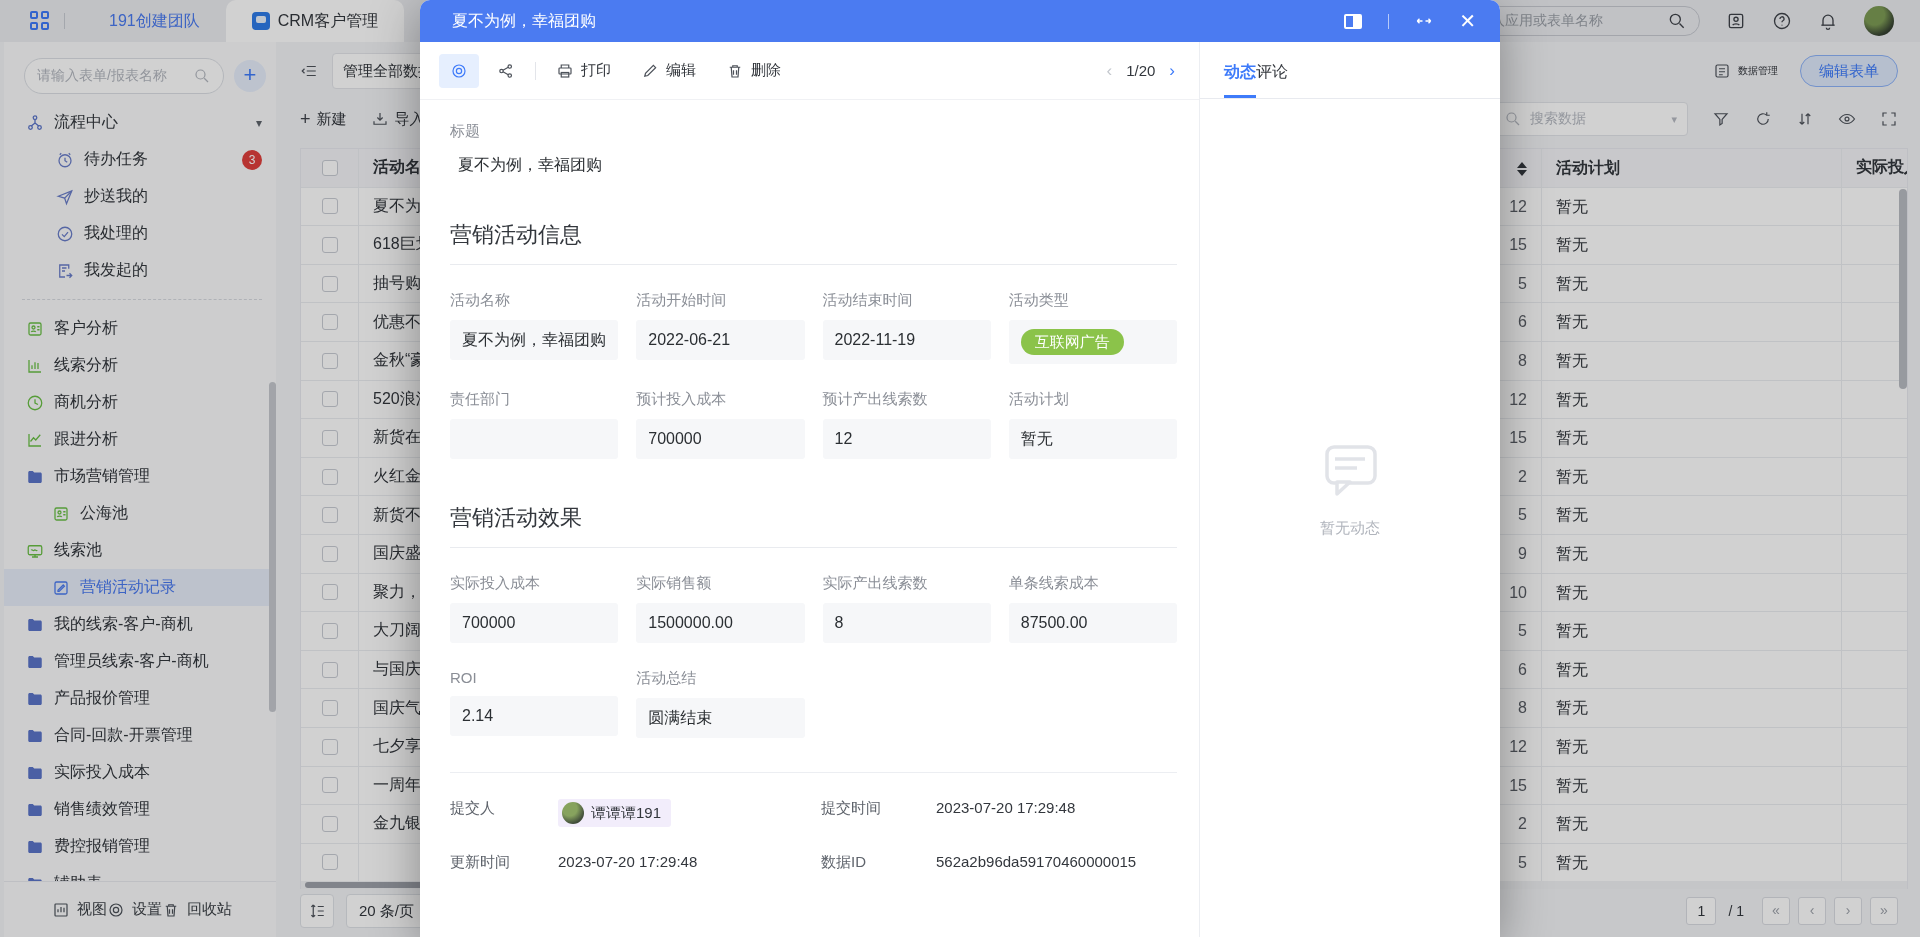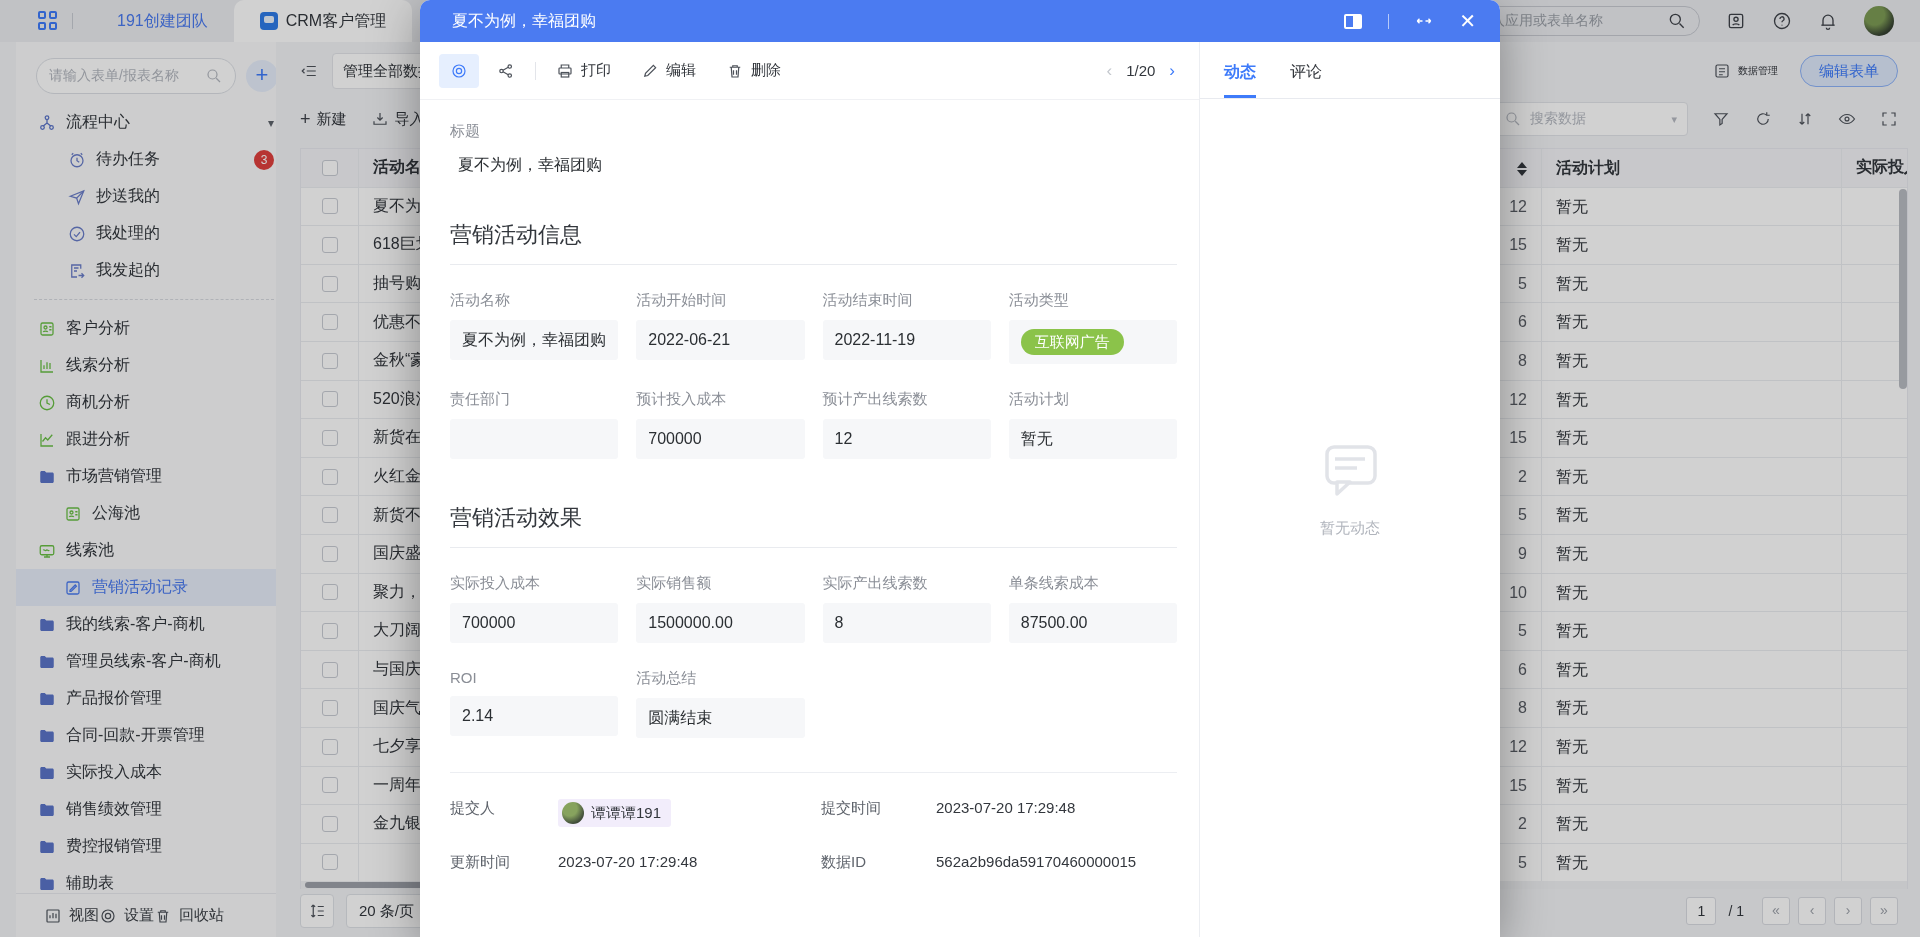--- a/index.html
+++ b/index.html
@@ -1,50 +1,50 @@
 <!DOCTYPE html>
 <html><head>
 <meta charset="utf-8">
 <style>
   * { margin:0; padding:0; box-sizing:border-box; }
   html,body { width:1920px; height:937px; }
   body { font-family:"Liberation Sans","DejaVu Sans",sans-serif; font-size:16px; color:#33373d; }
   .screen { position:relative; width:1920px; height:937px; overflow:hidden; background:#f3f4f7; }
 
   
-  .topbar { position:absolute; left:0; top:0; right:0; height:42px; background:#ecedf1; display:flex; align-items:center;padding-left:8px; }
+  .topbar { position:absolute; left:0; top:0; right:0; height:42px; background:#ecedf1; display:flex; align-items:center; }
   .apps-grid { width:20px; height:20px; margin-left:30px; display:grid; grid-template-columns:8px 8px; grid-template-rows:8px 8px; gap:3px; }
   .apps-grid span { border:2px solid #3e7bfa; border-radius:2px; }
   .tb-divider { width:1px; height:16px; background:#c9ccd3; margin:0 18px 0 14px; }
   .tab { display:flex; align-items:center; gap:8px; height:42px; padding:0 26px; font-size:16px; color:#33373d; }
   .tab.first { color:#4a7af0; }
   .tab.active { background:#ffffff; border-radius:10px 10px 0 0; }
   .applogo { width:18px; height:18px; border-radius:4px; position:relative; }
   .applogo.blue { background:#2f7ce8; }
   .applogo.orange { background:#d8662a; }
   .applogo::after { content:""; position:absolute; left:4px; top:4px; right:4px; bottom:7px; border-radius:2px; background:rgba(255,255,255,.9); }
   .tb-right { margin-left:auto; display:flex; align-items:center; gap:26px; padding-right:26px; }
   .tb-search { display:flex; align-items:center; justify-content:space-between; width:250px; height:30px; border:1px solid #c7cad1; border-radius:16px; padding:0 12px; color:#9ba0a8; font-size:14px; background:transparent; }
   .tb-ic { width:20px; height:20px; stroke:#3f434a; fill:none; stroke-width:1.6; }
   .avatar { width:30px; height:30px; border-radius:50%; background:radial-gradient(circle at 35% 30%, #7d9b55 0 35%, #3a4634 70%, #20261e); }
 
   
-  .sidebar { position:absolute; left:16px; top:42px; bottom:0; width:276px; background:#fafbfc; }
+  .sidebar { position:absolute; left:4px; top:42px; bottom:0; width:276px; background:#fafbfc; }
   .sb-search-row { display:flex; align-items:center; gap:10px; padding:16px 14px 10px 20px; }
   .sb-search { flex:1; display:flex; align-items:center; justify-content:space-between; height:36px; border:1px solid #dcdfe5; border-radius:18px; padding:0 12px; color:#b3b7bf; font-size:14px; background:#fff; }
   .sb-add { width:32px; height:32px; border-radius:50%; background:#e7eefc; color:#3e7bfa; font-size:22px; line-height:30px; text-align:center; }
   .sb-item { display:flex; align-items:center; gap:10px; height:37px; padding:0 18px 0 22px; color:#33373d; cursor:default; }
   .sb-item .lbl { flex:1; white-space:nowrap; overflow:hidden; }
   .sb-sub { padding-left:52px; }
   .sb-item.active { background:#e7edf9; color:#4a7af0; }
   .badge { min-width:20px; height:20px; border-radius:10px; background:#e0403d; color:#fff; font-size:12px; line-height:20px; text-align:center; padding:0 5px; }
   .dashed { border-top:1px dashed #d7dae0; margin:10px 18px; }
   .chev { color:#5f646c; font-size:12px; }
   .sb-ic { width:18px; height:18px; flex:0 0 18px; }
-  .sb-footer { position:absolute; left:0; right:0; bottom:0; height:44px; border-top:1px solid #e8eaee; background:#fafbfc; display:flex; align-items:center; justify-content:flex-start; padding:0 28px; font-size:15px; color:#3c4046; }
+  .sb-footer { position:absolute; left:0; right:0; bottom:0; height:56px; border-top:1px solid #e8eaee; background:#fafbfc; display:flex; align-items:center; justify-content:center; padding:0 28px; font-size:15px; color:#3c4046; }
   .sb-footer .f-it { display:flex; align-items:center; gap:7px; }
   .sb-scroll { position:absolute; right:4px; top:340px; width:7px; height:330px; border-radius:4px; background:#c6c9cf; }
 
   
   .main { position:absolute; left:276px; top:42px; right:0; bottom:0; background:#f3f4f7; display:flex; flex-direction:column; }
   .m-header { height:50px; display:flex; align-items:center; padding:8px 22px 0 24px; }
   .collapse-ic { margin-right:14px; }
   .view-select { width:128px; height:36px; background:#fff; border:1px solid #e3e5ea; border-radius:4px; display:flex; align-items:center; padding:0 10px; font-size:15px; white-space:nowrap; overflow:hidden; }
   .m-header .right { margin-left:auto; display:flex; align-items:center; gap:22px; }
   .btn-plain { display:flex; align-items:center; gap:7px; font-size:10px; color:#33373d; }
@@ -120,21 +120,21 @@
   .badge-green { background:#8bc34a; color:#fff; font-size:15px; border-radius:15px; padding:4px 14px; line-height:1.2; }
   .span1 { grid-column:span 1; }
   .meta-hr { border-top:1px solid #eceef2; margin-top:34px; }
   .meta { display:grid; grid-template-columns:108px 263px 115px auto; row-gap:26px; margin-top:26px; font-size:15px; }
   .meta .ml { color:#5f646c; }
   .meta .mv { color:#33373d; }
   .subtag { display:inline-flex; align-items:center; gap:7px; background:#f2edfb; border-radius:3px; padding:3px 10px 3px 4px; }
   .subtag .av { width:22px; height:22px; border-radius:50%; background:radial-gradient(circle at 35% 30%, #87a35e 0 35%, #45523d 70%, #23291f); }
 
   .mo-panel { flex:1; display:flex; flex-direction:column; }
-  .pn-tabs { display:flex; gap:34px; padding:20px 24px 0 24px; border-bottom:1px solid #e8eaef; }
+  .pn-tabs { display:flex; padding:20px 24px 0 24px; border-bottom:1px solid #e8eaef; }
   .pn-tab { font-size:16px; color:#33373d; padding-bottom:12px; }
   .pn-tab.active { color:#3e7bfa; font-weight:bold; border-bottom:3px solid #3e7bfa; }
   .pn-empty { flex:1; display:flex; flex-direction:column; align-items:center; justify-content:center; padding-bottom:60px; gap:14px; }
   .pn-empty .txt { color:#b0b4bc; font-size:15px; }
 </style>
 </head>
 <body>
 
 <div class="screen">
 

